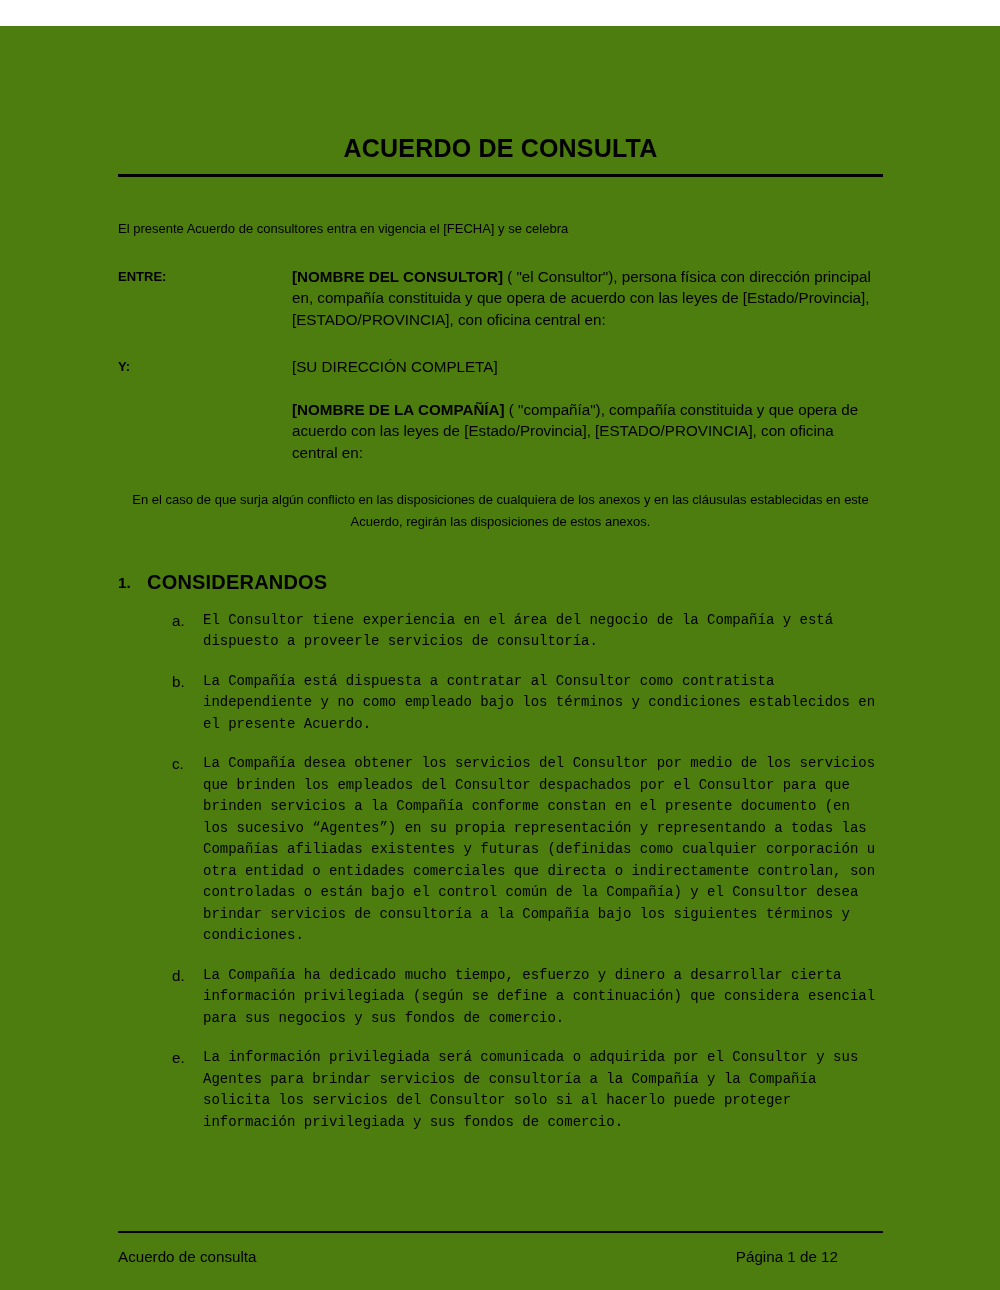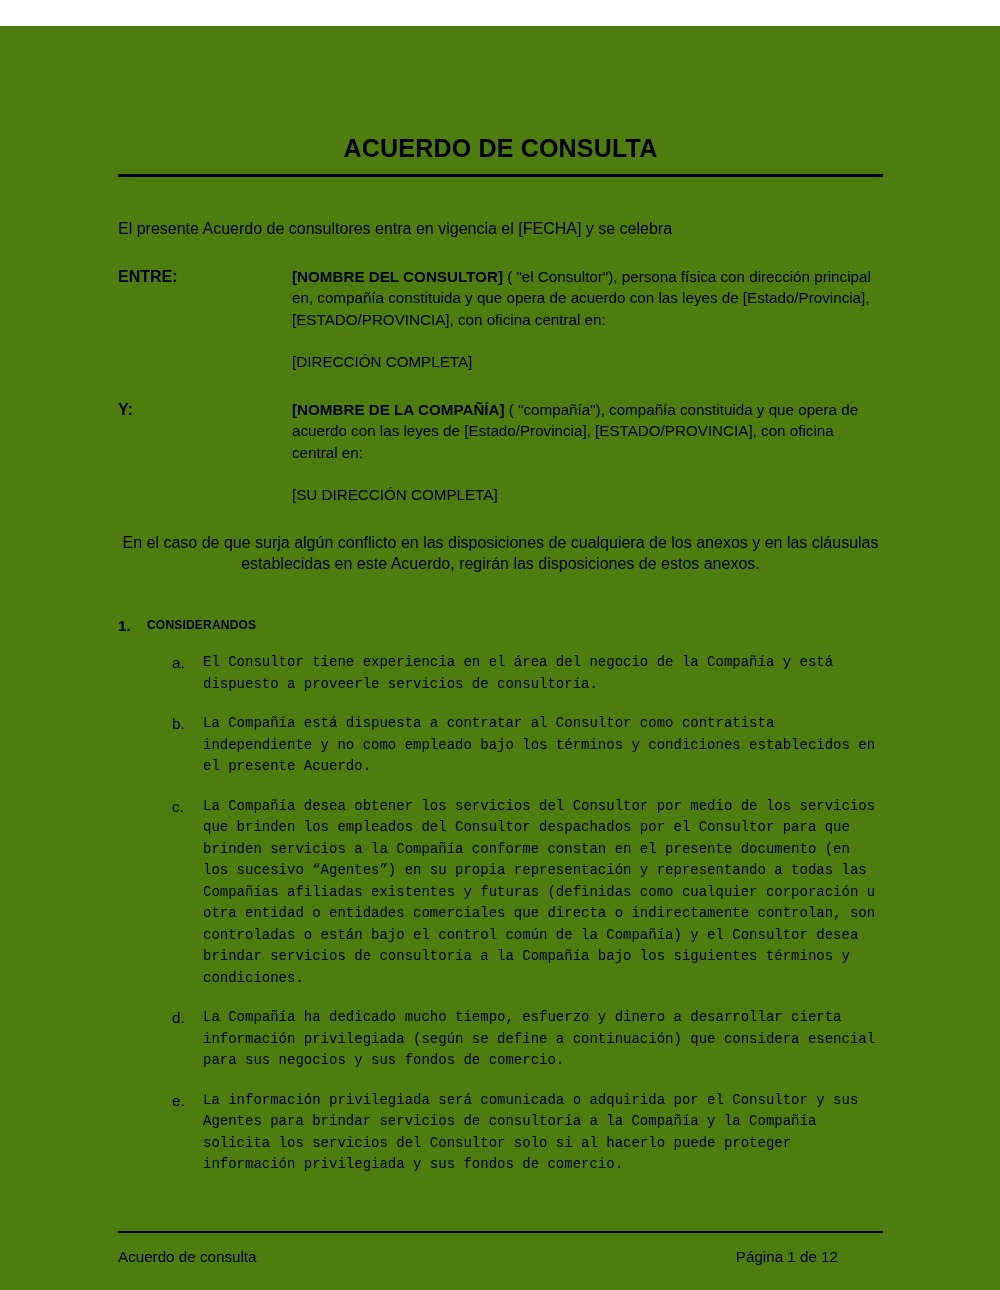--- a/index.html
+++ b/index.html
@@ -41,40 +41,40 @@
   .title-rule {
     margin-top: 9px;
     border: 0;
     border-top: 3px solid #000000;
     height: 0;
     width: 100%;
   }
 
   
   .body-text {
-    font-size: 16px;
+    font-size: 13px;
     line-height: 21.5px;
     margin: 0;
   }
   .intro {
     padding-top: 33px;
   }
   .justify {
     text-align: justify;
   }
 
   
   .party-block {
     display: flex;
     align-items: flex-start;
     margin-top: 26px;
   }
   .party-label {
     flex: 0 0 174px;
-    font-size: 16px;
+    font-size: 13px;
     line-height: 21.5px;
     font-weight: bold;
   }
   .party-body {
     flex: 1 1 auto;
     font-size: 15.2px;
     line-height: 21.5px;
   }
   .party-body p {
     margin: 0;
@@ -98,21 +98,21 @@
     display: flex;
     align-items: flex-start;
   }
   .section-number {
     flex: 0 0 29px;
     font-size: 15.2px;
     line-height: 21.5px;
     font-weight: bold;
   }
   .section-title {
-    font-size: 12px;
+    font-size: 20px;
     line-height: 21.5px;
     font-weight: bold;
     letter-spacing: 0.2px;
     text-align: center;
   }
 
   
   .letter-list {
     margin-top: 16px;
   }
@@ -173,29 +173,28 @@
     <h1 class="doc-title">ACUERDO DE CONSULTA</h1>
 
     <hr class="title-rule">
 
     <p class="body-text intro">El presente Acuerdo de consultores entra en vigencia el [FECHA] y se celebra</p>
 
     <div class="party-block">
       <div class="party-label">ENTRE:</div>
       <div class="party-body">
         <p><strong>[NOMBRE DEL CONSULTOR]</strong><span> ( "el Consultor"), persona física con dirección principal en, compañía constituida y que opera de acuerdo con las leyes de [Estado/Provincia], [ESTADO/PROVINCIA], con oficina central en:</span></p>
-        <p>[DIRECCIÓN COMPLETA]</p>
       </div>
     </div>
 
     <div class="party-block">
       <div class="party-label">Y:</div>
       <div class="party-body">
+        <p>[SU DIRECCIÓN COMPLETA]</p>
         <p><strong>[NOMBRE DE LA COMPAÑÍA]</strong><span> ( "compañía"), compañía constituida y que opera de acuerdo con las leyes de [Estado/Provincia], [ESTADO/PROVINCIA], con oficina central en:</span></p>
-        <p>[SU DIRECCIÓN COMPLETA]</p>
       </div>
     </div>
 
     <p class="body-text para">En el caso de que surja algún conflicto en las disposiciones de cualquiera de los anexos y en las cláusulas establecidas en este Acuerdo, regirán las disposiciones de estos anexos.</p>
 
 
     <div class="section">
       <div class="section-number">1.</div>
       <div class="section-title">CONSIDERANDOS</div>
     </div>

